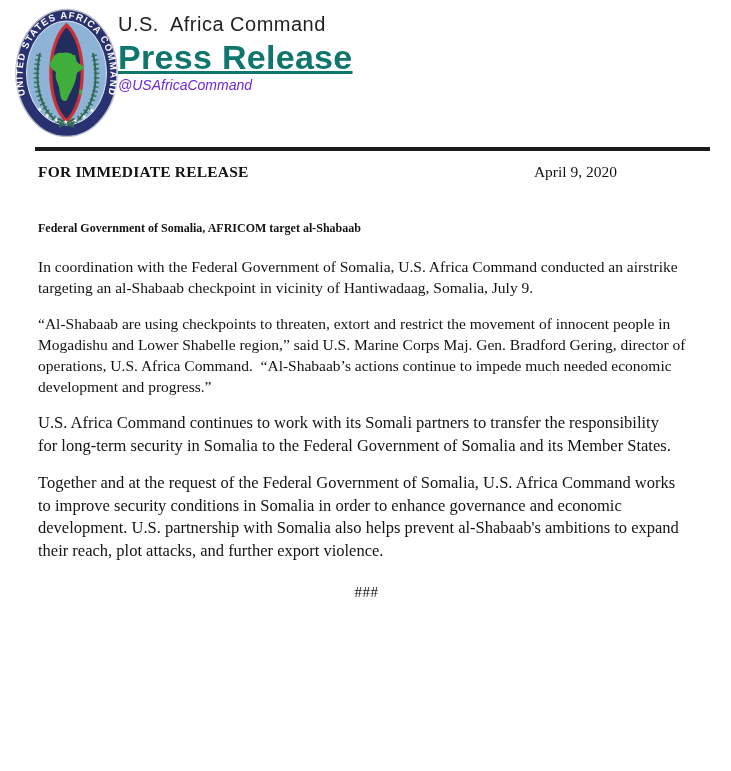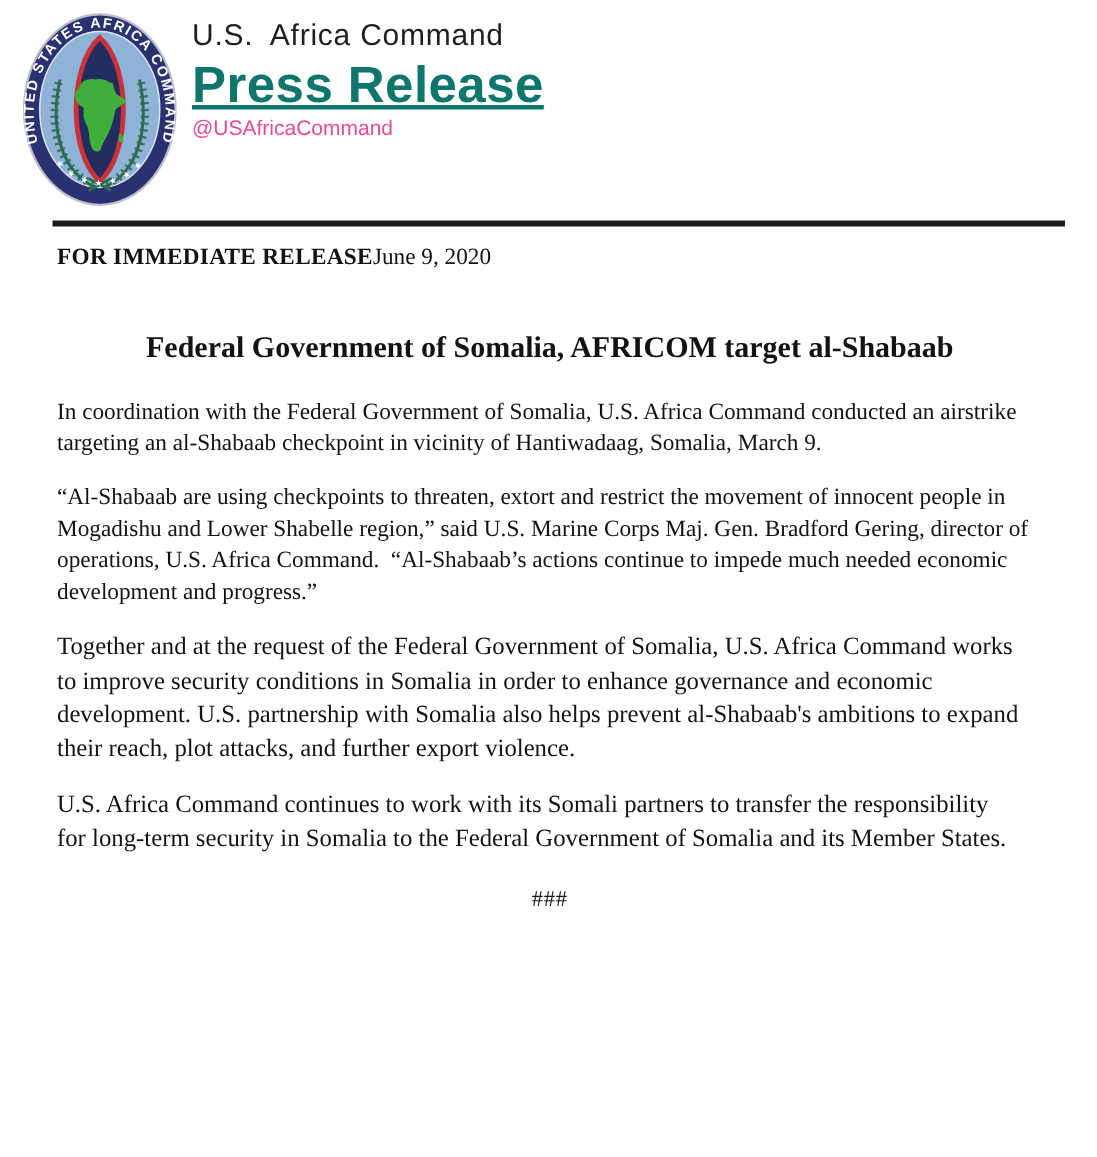--- a/index.html
+++ b/index.html
@@ -4,36 +4,36 @@
 <style>
   * { margin: 0; padding: 0; box-sizing: border-box; }
   html, body { width: 731px; height: 771px; background: #ffffff; overflow: hidden; }
   body { font-family: "Liberation Serif", serif; color: #131313; }
 
   .page { width: 731px; height: 771px; background: #fff; }
 
   
   .header { display: flex; align-items: flex-start; padding: 8px 0 0 15px; }
   .seal-svg { width: 103px; height: 130px; flex: 0 0 auto; }
-  .masthead { margin-left: 10px; padding-top: 5px; font-family: "Liberation Sans", sans-serif; }
+  .masthead { padding-top: 5px; font-family: "Liberation Sans", sans-serif; }
   .org-name { font-size: 20px; font-weight: 400; color: #1f1f1f; letter-spacing: 0.5px; white-space: pre; }
   .doc-type { font-size: 34px; font-weight: 700; color: #0f766e; letter-spacing: 0.3px; line-height: 38px; margin-top: 2px; text-decoration: underline; }
   .mast-url { font-size: 13px; font-style: italic; color: #2a2a2a; margin-top: 5px; line-height: 16px; }
-  .mast-social { font-size: 14px; color: #ec4899; line-height: 18px; }
+  .mast-social { font-size: 14px; font-style: italic; color: #6d28d9; line-height: 18px; }
 
   
   .rule { height: 4px; background: #1a1a1a; margin: 9px 21px 0 35px; }
 
   
   .content { padding: 12px 36px 0 38px; }
-  .release-row { display: flex; align-items: baseline; }
+  .release-row { display: flex; justify-content: space-between; align-items: baseline; }
   .release-label { font-size: 15.5px; font-weight: 700; letter-spacing: 0.2px; }
   .release-date { font-size: 15.5px; font-weight: 400; margin-right: 78px; }
 
-  .title { font-size: 20px; font-weight: 700; text-align: center; margin-top: 40px; }
+  .title { font-size: 12px; font-weight: 700; margin-top: 40px; }
 
   .body-copy { margin-top: 20px; }
   .para { font-size: 15.5px; line-height: 21px; white-space: pre; margin-bottom: 15px; }
   .para.lg { font-size: 16.5px; line-height: 22.5px; }
 
   .end-mark { text-align: center; font-size: 15px; margin-top: 22px; letter-spacing: 0.5px; }
 </style>
 </head>
 <body>
 
@@ -82,36 +82,36 @@
       <div class="mast-social">@USAfricaCommand</div>
     </div>
   </div>
 
   <div class="rule"></div>
 
   <div class="content">
 
     <div class="release-row">
       <span class="release-label">FOR IMMEDIATE RELEASE</span>
-      <span class="release-date">June 9, 2020</span>
+      <span class="release-date">April 9, 2020</span>
     </div>
 
     <div class="title">Federal Government of Somalia, AFRICOM target al-Shabaab</div>
 
     <div class="body-copy">
       <div class="para">In coordination with the Federal Government of Somalia, U.S. Africa Command conducted an airstrike
-targeting an al-Shabaab checkpoint in vicinity of Hantiwadaag, Somalia, March 9.</div>
+targeting an al-Shabaab checkpoint in vicinity of Hantiwadaag, Somalia, July 9.</div>
       <div class="para">“Al-Shabaab are using checkpoints to threaten, extort and restrict the movement of innocent people in
 Mogadishu and Lower Shabelle region,” said U.S. Marine Corps Maj. Gen. Bradford Gering, director of
 operations, U.S. Africa Command.  “Al-Shabaab’s actions continue to impede much needed economic
 development and progress.”</div>
+      <div class="para lg">U.S. Africa Command continues to work with its Somali partners to transfer the responsibility
+for long-term security in Somalia to the Federal Government of Somalia and its Member States.</div>
       <div class="para lg">Together and at the request of the Federal Government of Somalia, U.S. Africa Command works
 to improve security conditions in Somalia in order to enhance governance and economic
 development. U.S. partnership with Somalia also helps prevent al-Shabaab's ambitions to expand
 their reach, plot attacks, and further export violence.</div>
-      <div class="para lg">U.S. Africa Command continues to work with its Somali partners to transfer the responsibility
-for long-term security in Somalia to the Federal Government of Somalia and its Member States.</div>
     </div>
 
     <div class="end-mark">###</div>
   </div>
 
 </div>
 
 </body></html>

